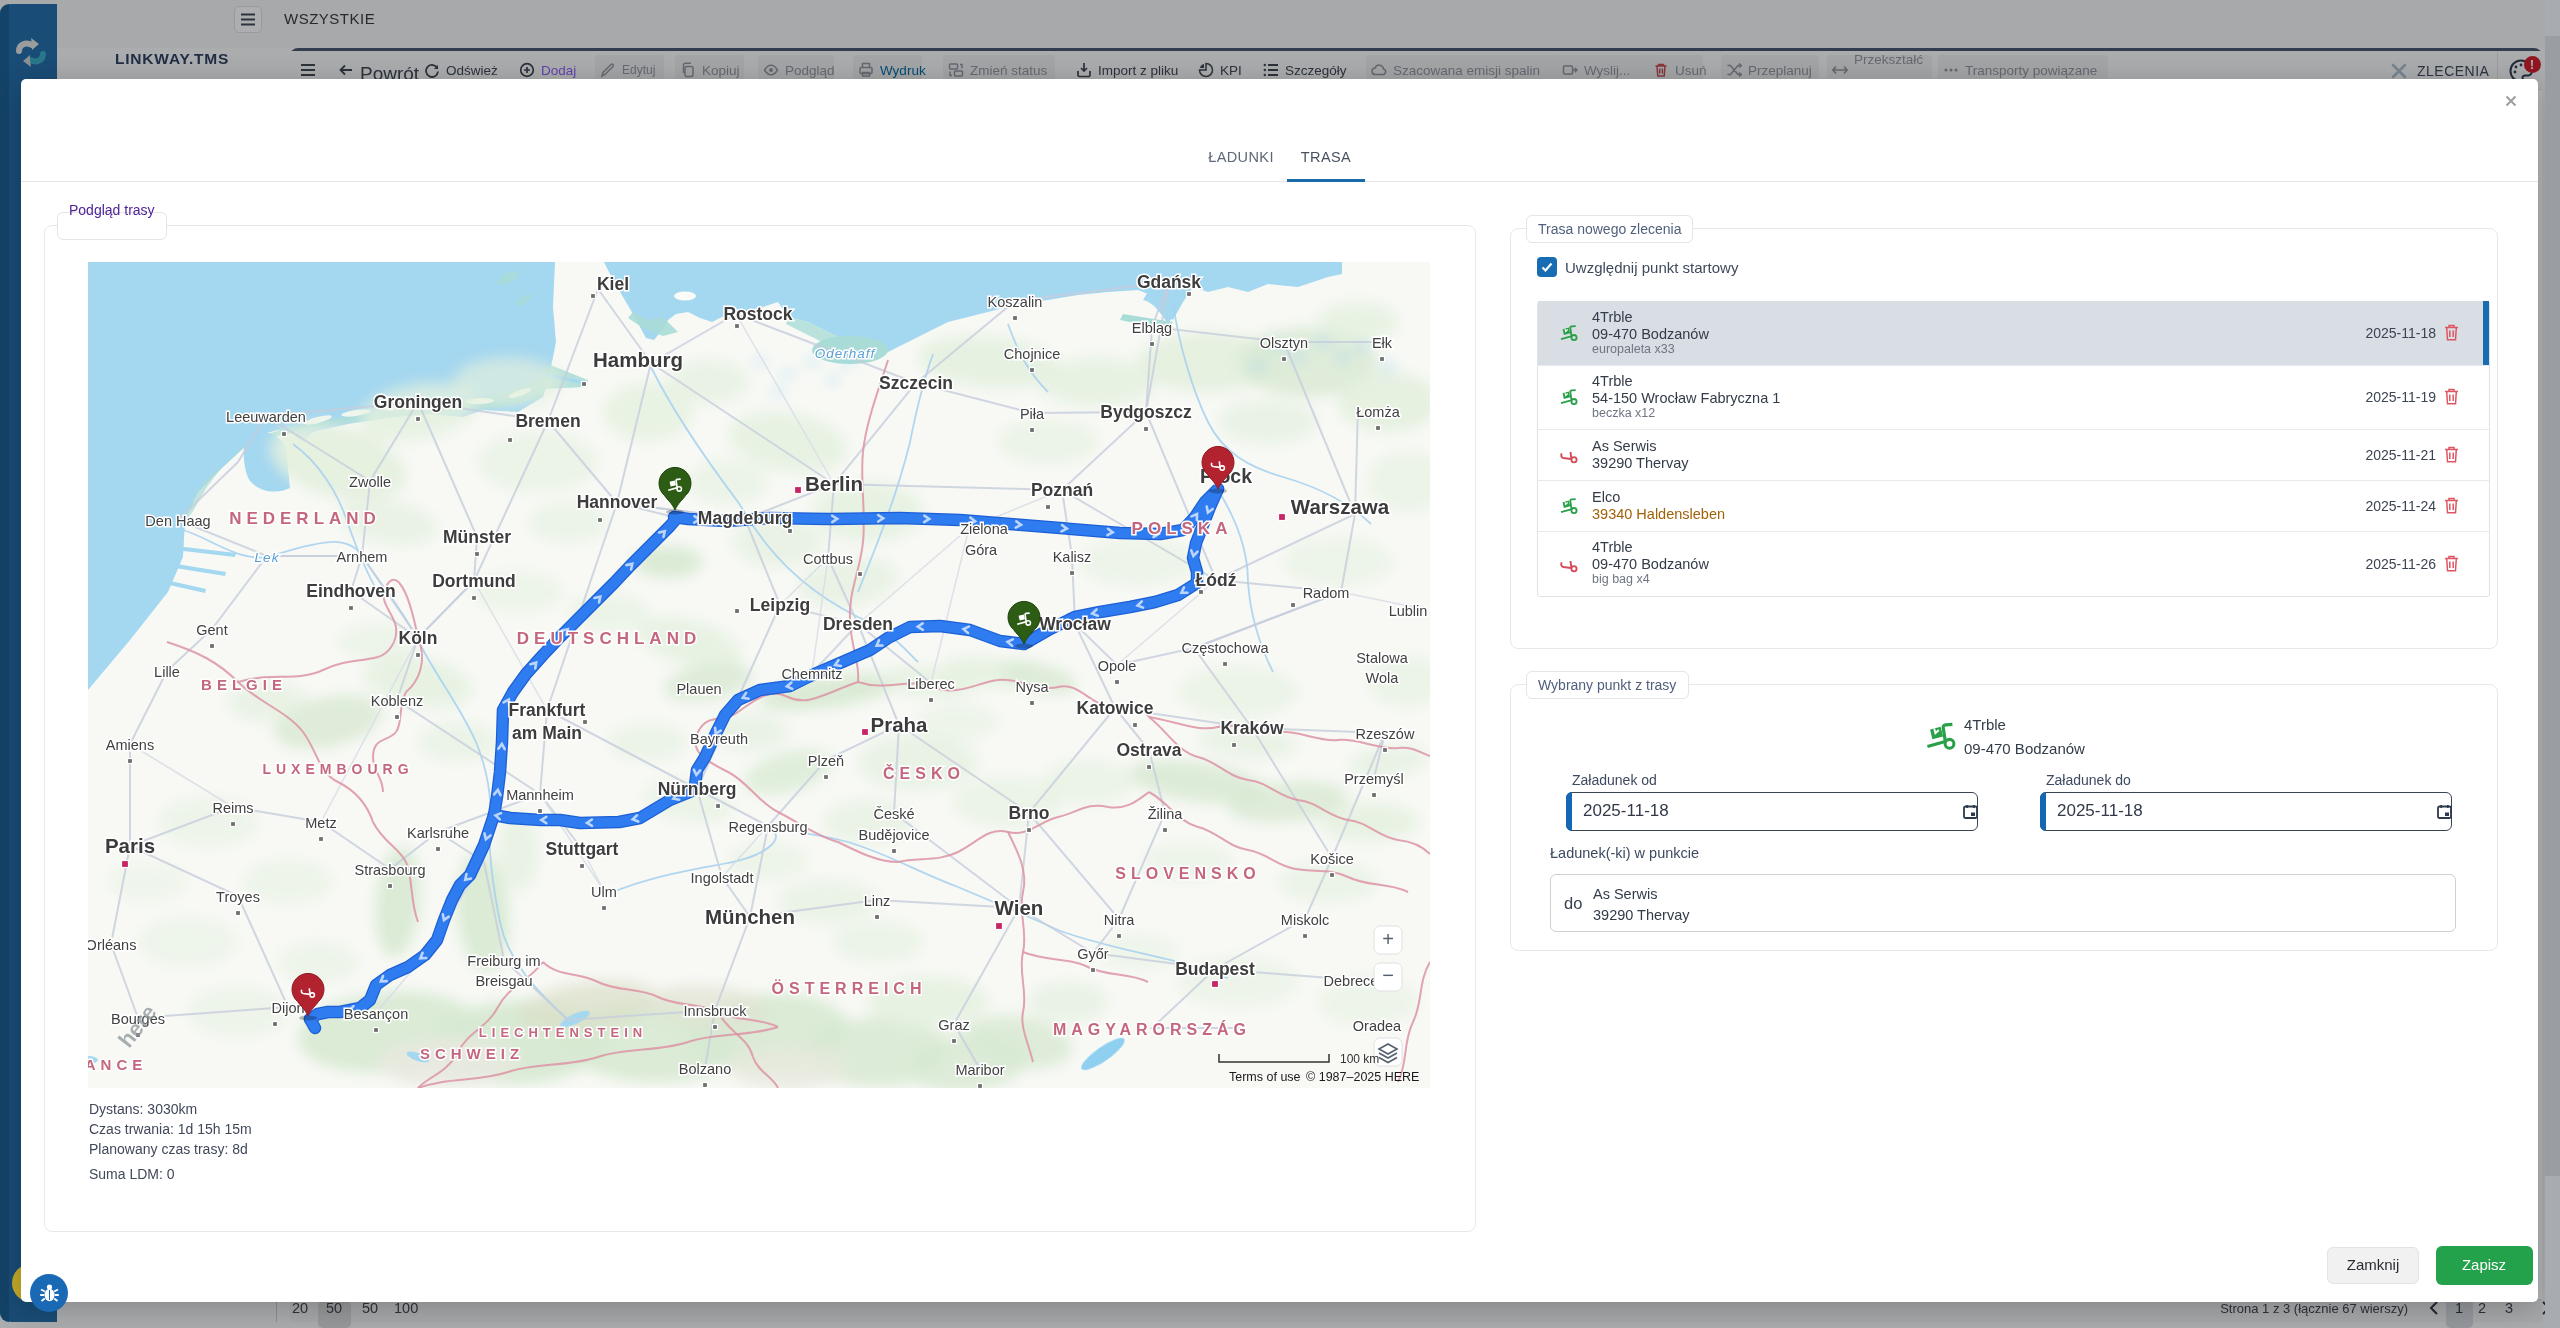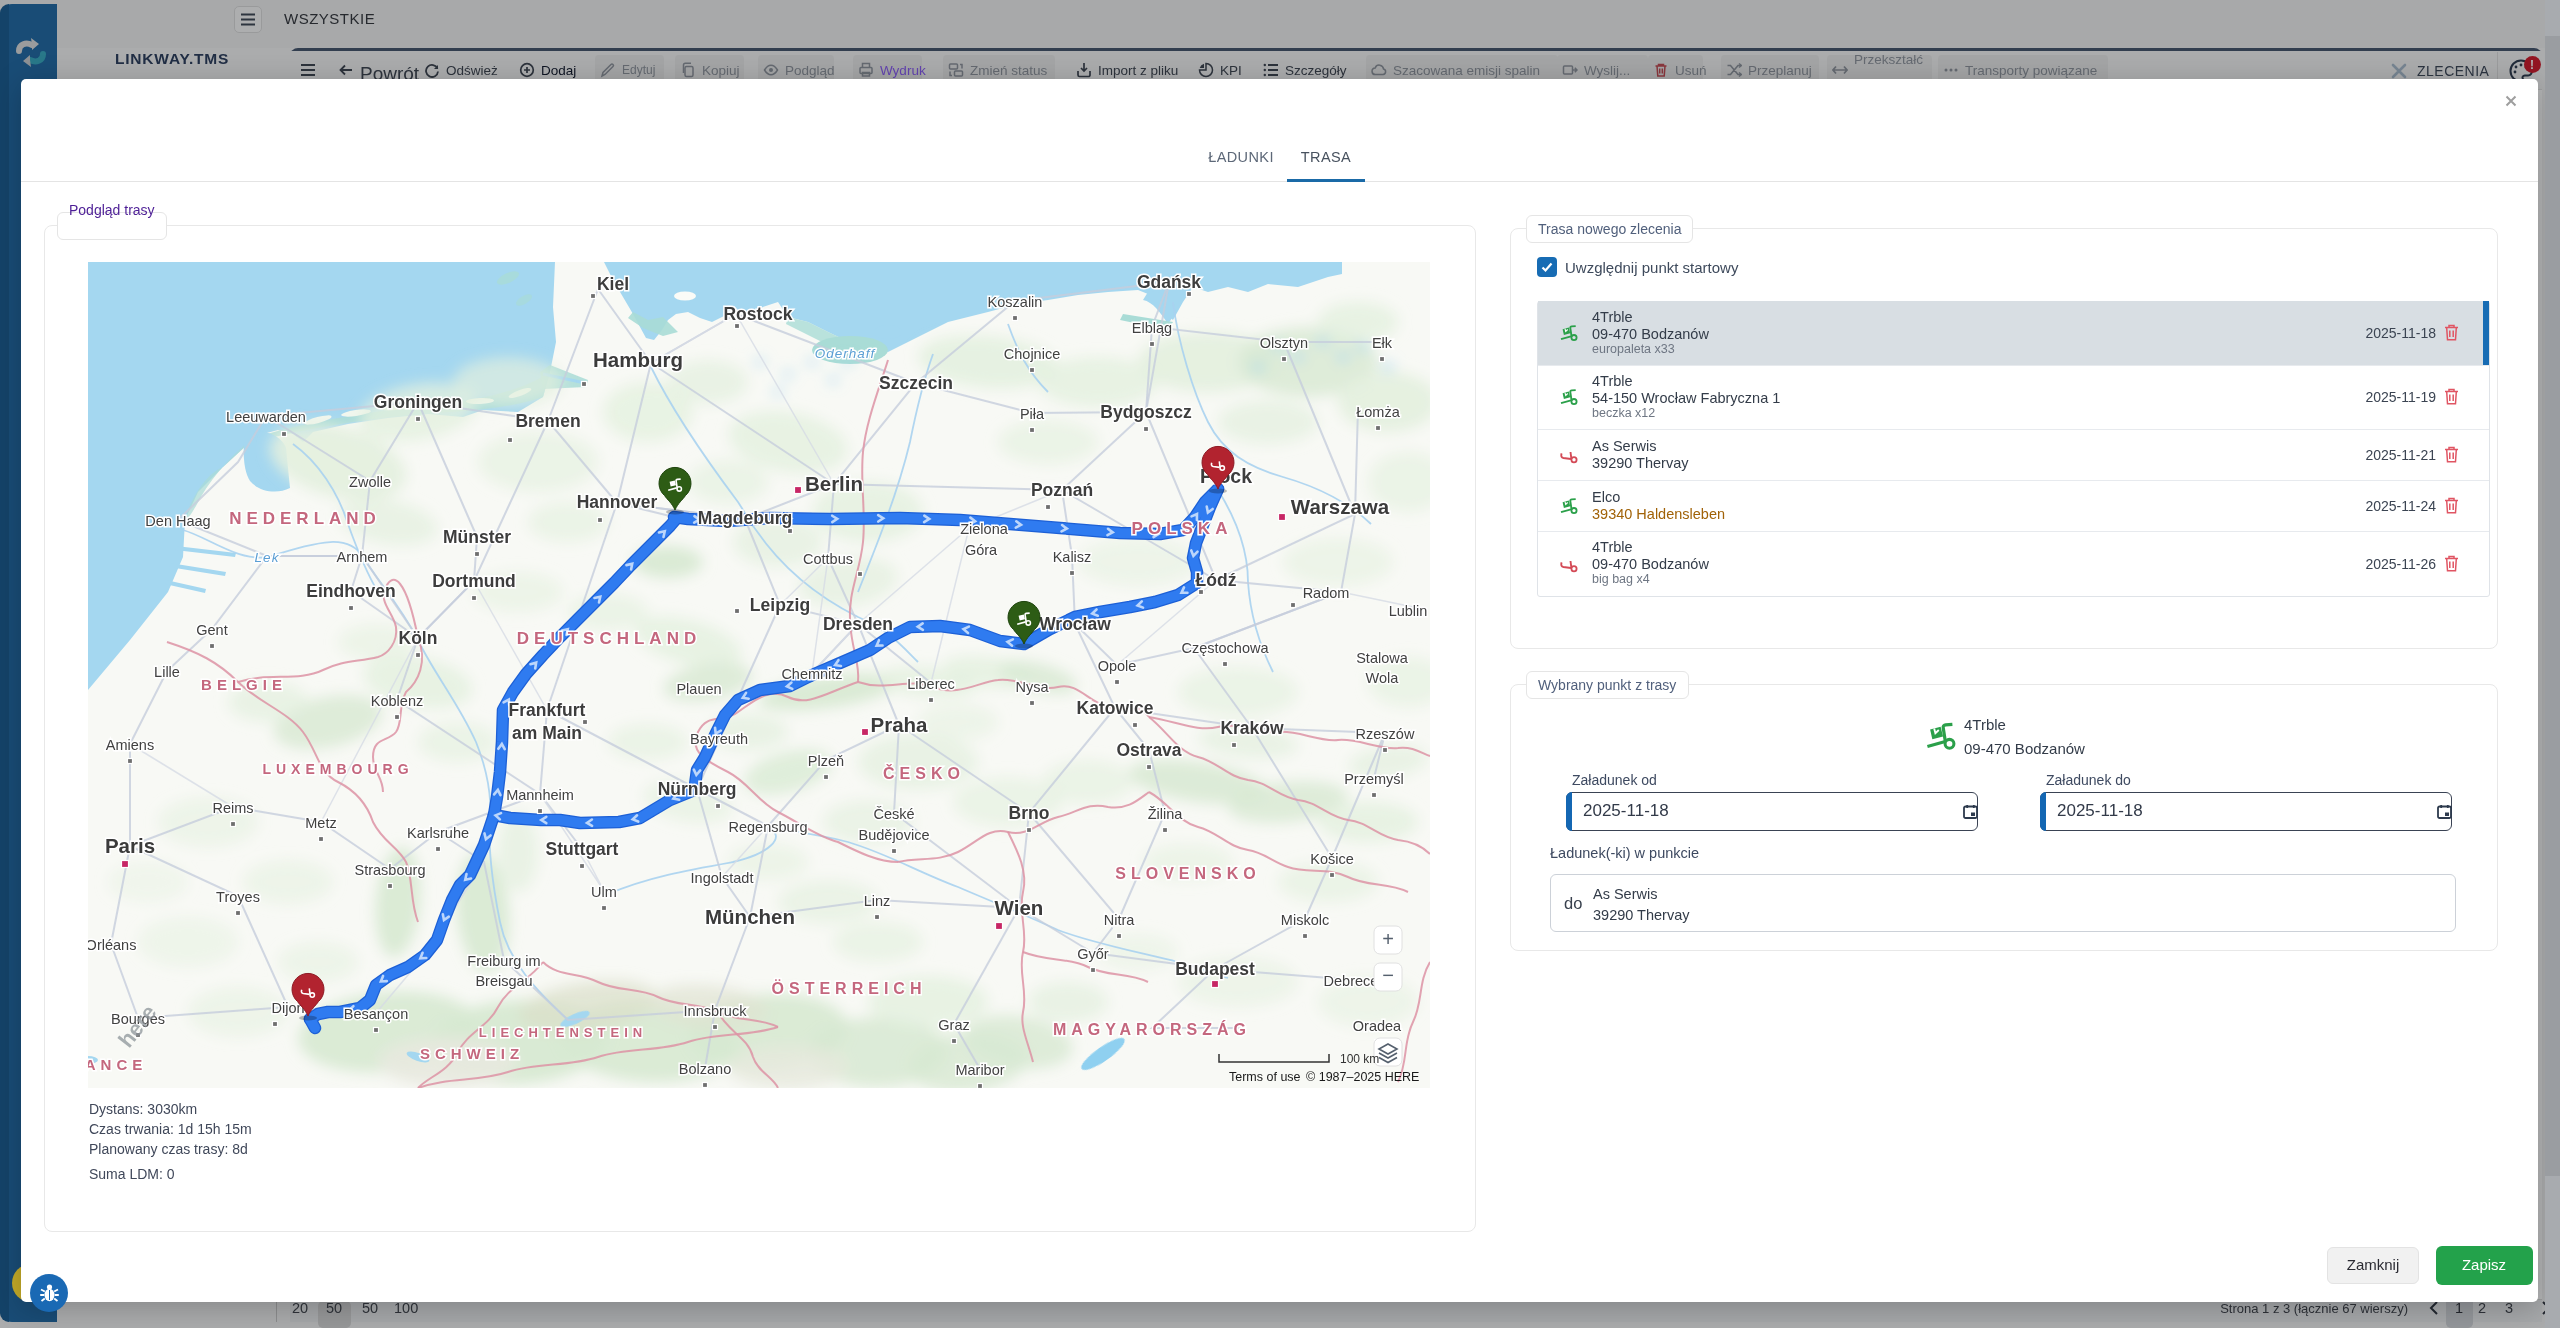--- a/index.html
+++ b/index.html
@@ -35,21 +35,21 @@
 <div class="txt" style="left:360px;top:63px;font-size:19px;color:#3d4450">Powrót</div>
 <svg class="abs" style="left:424px;top:62px" width="16" height="16" viewBox="0 0 16 16">
       <path d="M13.5 6.5A6 6 0 1 0 14 9.5" stroke="#3d4450" stroke-width="1.8" fill="none"></path>
       <path d="M14 3v4h-4z" fill="#3d4450"></path>
     </svg>
 <div class="txt" style="left:446px;top:63px;font-size:13.5px;color:#3d4450">Odśwież</div>
 <svg class="abs" style="left:519px;top:62px" width="16" height="16" viewBox="0 0 16 16">
       <circle cx="8" cy="8" r="6.3" stroke="#3d4450" stroke-width="1.7" fill="none"></circle>
       <path d="M8 5v6M5 8h6" stroke="#3d4450" stroke-width="1.7"></path>
     </svg>
-<div class="txt" style="left:541px;top:63px;font-size:13.5px;color:#0f172a">Dodaj</div>
+<div class="txt" style="left:541px;top:63px;font-size:13.5px;color:#8b5cf6">Dodaj</div>
 <div class="abs" style="left:595px;top:55px;width:69.2px;height:30px;background:#e9e9e9;border-radius:4px"></div>
 <svg class="abs" style="left:600px;top:62px" width="16" height="16" viewBox="0 0 16 16">
       <path d="M2 14 3 10.5 11 2.5a1.4 1.4 0 0 1 2 2L5 12.5z" stroke="#8e949d" stroke-width="1.5" fill="none"></path>
     </svg>
 <div class="txt" style="left:622px;top:63px;font-size:12px;color:#8e949d">Edytuj</div>
 <div class="abs" style="left:675px;top:55px;width:69.2px;height:30px;background:#e9e9e9;border-radius:4px"></div>
 <svg class="abs" style="left:680px;top:62px" width="16" height="16" viewBox="0 0 16 16">
       <rect x="5" y="4.5" width="8" height="10" rx="1.5" stroke="#8e949d" stroke-width="1.5" fill="none"></rect>
       <path d="M3.5 11V3a1.8 1.8 0 0 1 1.8-1.8H11" stroke="#8e949d" stroke-width="1.5" fill="none"></path>
     </svg>
@@ -58,21 +58,21 @@
 <svg class="abs" style="left:763px;top:62px" width="16" height="16" viewBox="0 0 16 16">
       <path d="M1.5 8C3.5 4.7 5.6 3.2 8 3.2S12.5 4.7 14.5 8C12.5 11.3 10.4 12.8 8 12.8S3.5 11.3 1.5 8z" stroke="#8e949d" stroke-width="1.5" fill="none"></path>
       <circle cx="8" cy="8" r="2" fill="#8e949d"></circle>
     </svg>
 <div class="txt" style="left:785px;top:63px;font-size:13.5px;color:#8e949d">Podgląd</div>
 <div class="abs" style="left:853px;top:55px;width:69.2px;height:30px;background:#e9e9e9;border-radius:4px"></div>
 <svg class="abs" style="left:858px;top:62px" width="16" height="16" viewBox="0 0 16 16">
       <rect x="2" y="5.5" width="12" height="6" rx="1" stroke="#8e949d" stroke-width="1.5" fill="none"></rect>
       <path d="M4.5 5V1.5h7V5M4.5 10.5h7V14h-7z" stroke="#8e949d" stroke-width="1.5" fill="none"></path>
     </svg>
-<div class="txt" style="left:880px;top:63px;font-size:13.5px;color:#8b5cf6">Wydruk</div>
+<div class="txt" style="left:880px;top:63px;font-size:13.5px;color:#0369a1">Wydruk</div>
 <div class="abs" style="left:943px;top:55px;width:112.4px;height:30px;background:#e9e9e9;border-radius:4px"></div>
 <svg class="abs" style="left:948px;top:62px" width="16" height="16" viewBox="0 0 16 16">
       <rect x="1.5" y="2" width="8" height="5" rx="1" stroke="#8e949d" stroke-width="1.5" fill="none"></rect>
       <rect x="6.5" y="9" width="8" height="5" rx="1" stroke="#8e949d" stroke-width="1.5" fill="none"></rect>
       <path d="M12 2.5h2v4M4 13.5H2v-4" stroke="#8e949d" stroke-width="1.5" fill="none"></path>
     </svg>
 <div class="txt" style="left:970px;top:63px;font-size:13.5px;color:#8e949d">Zmień status</div>
 <svg class="abs" style="left:1076px;top:62px" width="16" height="16" viewBox="0 0 16 16">
       <path d="M8 1v8M5 6l3 3 3-3" stroke="#3d4450" stroke-width="1.7" fill="none"></path>
       <path d="M2 9v4a1.5 1.5 0 0 0 1.5 1.5h9A1.5 1.5 0 0 0 14 13V9" stroke="#3d4450" stroke-width="1.7" fill="none"></path>

